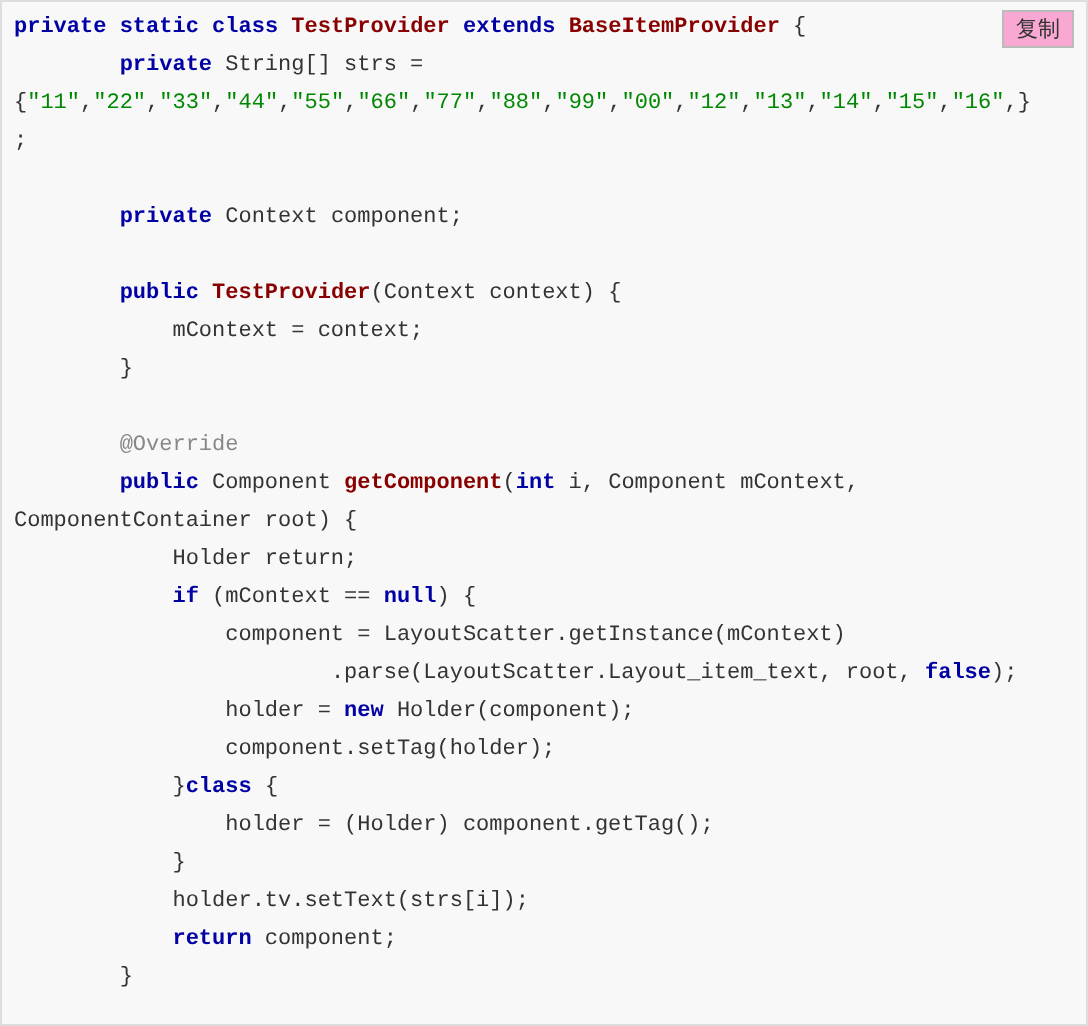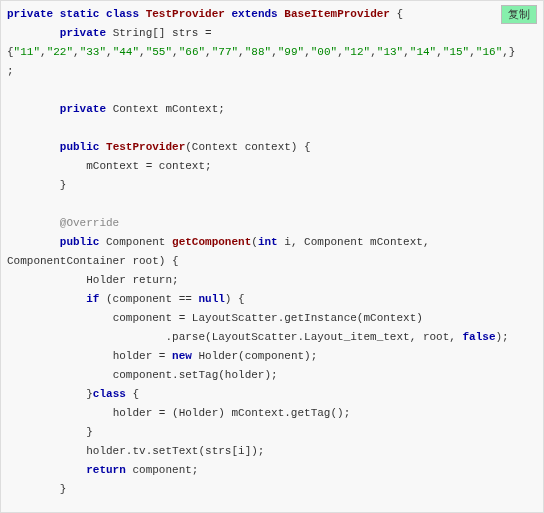--- a/index.html
+++ b/index.html
@@ -32,49 +32,49 @@
   .plain{ color: #333; }
 
   .copy-btn {
     position: absolute;
     top: 4px;
     right: 6px;
     font-size: 11px;
     font-family: sans-serif;
     padding: 1px 6px;
     border: 1px solid #bbb;
-    background: #86efac;
+    background: #f9a8d4;
     color: #333;
     cursor: pointer;
   }
 </style>
 </head>
 <body>
 
 <button class="copy-btn"><span>复制</span></button>
 
 <pre class="code"><span class="kw">private</span> <span class="kw">static</span> <span class="kw">class</span> <span class="type">TestProvider</span> <span class="kw">extends</span> <span class="type">BaseItemProvider</span><span class="plain"> {</span>
         <span class="kw">private</span><span class="plain"> String[] strs =</span>
 <span class="plain">{</span><span class="str">"11"</span><span class="plain">,</span><span class="str">"22"</span><span class="plain">,</span><span class="str">"33"</span><span class="plain">,</span><span class="str">"44"</span><span class="plain">,</span><span class="str">"55"</span><span class="plain">,</span><span class="str">"66"</span><span class="plain">,</span><span class="str">"77"</span><span class="plain">,</span><span class="str">"88"</span><span class="plain">,</span><span class="str">"99"</span><span class="plain">,</span><span class="str">"00"</span><span class="plain">,</span><span class="str">"12"</span><span class="plain">,</span><span class="str">"13"</span><span class="plain">,</span><span class="str">"14"</span><span class="plain">,</span><span class="str">"15"</span><span class="plain">,</span><span class="str">"16"</span><span class="plain">,}</span>
 <span class="plain">;</span>
 
-        <span class="kw">private</span><span class="plain"> Context mContext;</span>
+        <span class="kw">private</span><span class="plain"> Context component;</span>
 
         <span class="kw">public</span> <span class="fn">TestProvider</span><span class="plain">(Context context) {</span>
             <span class="plain">mContext = context;</span>
         <span class="plain">}</span>
 
         <span class="ann">@Override</span>
         <span class="kw">public</span><span class="plain"> Component </span><span class="fn">getComponent</span><span class="plain">(</span><span class="kw">int</span><span class="plain"> i, Component mContext,</span>
 <span class="plain">ComponentContainer root) {</span>
             <span class="plain">Holder return;</span>
-            <span class="kw">if</span><span class="plain"> (component == </span><span class="kw">null</span><span class="plain">) {</span>
+            <span class="kw">if</span><span class="plain"> (mContext == </span><span class="kw">null</span><span class="plain">) {</span>
                 <span class="plain">component = LayoutScatter.getInstance(mContext)</span>
                         <span class="plain">.parse(LayoutScatter.Layout_item_text, root, </span><span class="kw">false</span><span class="plain">);</span>
                 <span class="plain">holder = </span><span class="kw">new</span><span class="plain"> Holder(component);</span>
                 <span class="plain">component.setTag(holder);</span>
             <span class="plain">}</span><span class="kw">class</span><span class="plain"> {</span>
-                <span class="plain">holder = (Holder) mContext.getTag();</span>
+                <span class="plain">holder = (Holder) component.getTag();</span>
             <span class="plain">}</span>
             <span class="plain">holder.tv.setText(strs[i]);</span>
             <span class="kw">return</span><span class="plain"> component;</span>
         <span class="plain">}</span>
 </pre>
 
 </body></html>

